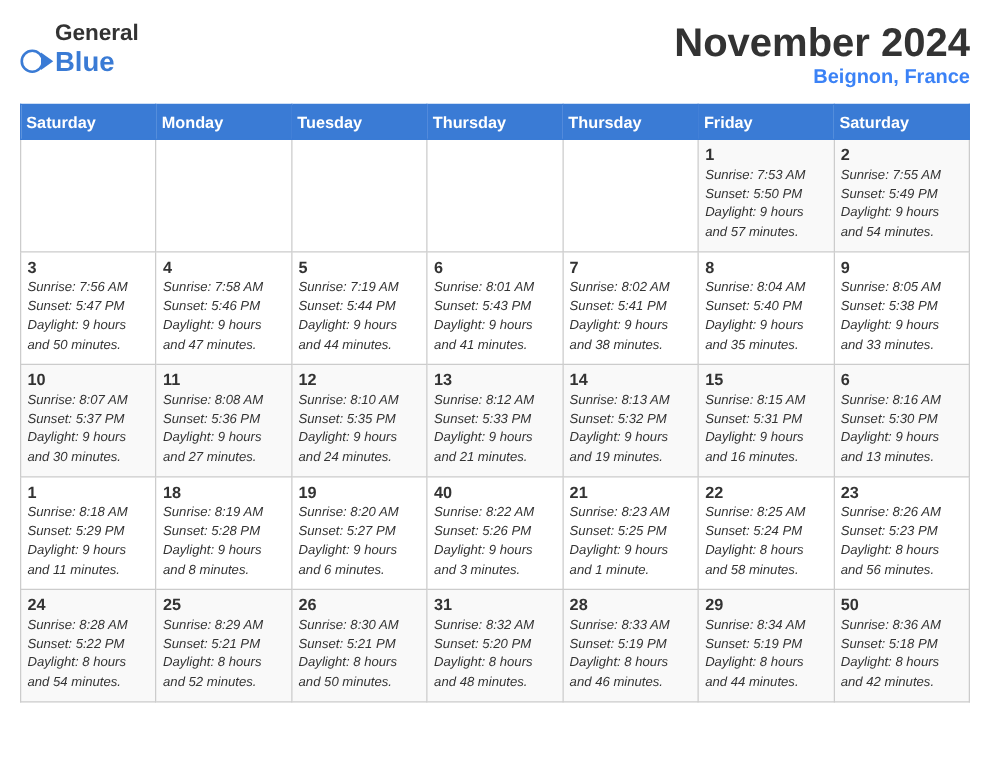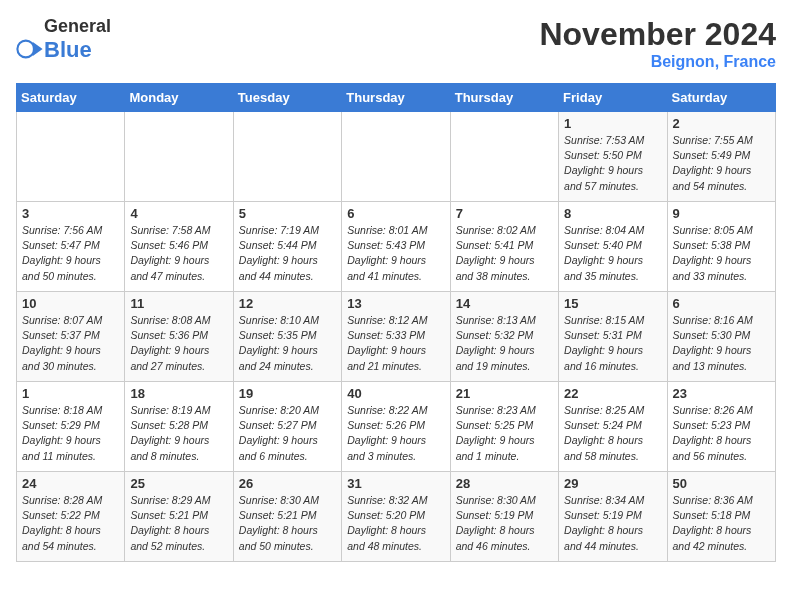--- a/index.html
+++ b/index.html
@@ -294,21 +294,21 @@
 Daylight: 8 hours and 50 minutes.</div>
         </td>
         <td>
           <span class="day-num">31</span>
           <div class="day-info">Sunrise: 8:32 AM
 Sunset: 5:20 PM
 Daylight: 8 hours and 48 minutes.</div>
         </td>
         <td>
           <span class="day-num">28</span>
-          <div class="day-info">Sunrise: 8:30 AM
+          <div class="day-info">Sunrise: 8:33 AM
 Sunset: 5:19 PM
 Daylight: 8 hours and 46 minutes.</div>
         </td>
         <td>
           <span class="day-num">29</span>
           <div class="day-info">Sunrise: 8:34 AM
 Sunset: 5:19 PM
 Daylight: 8 hours and 44 minutes.</div>
         </td>
         <td>

